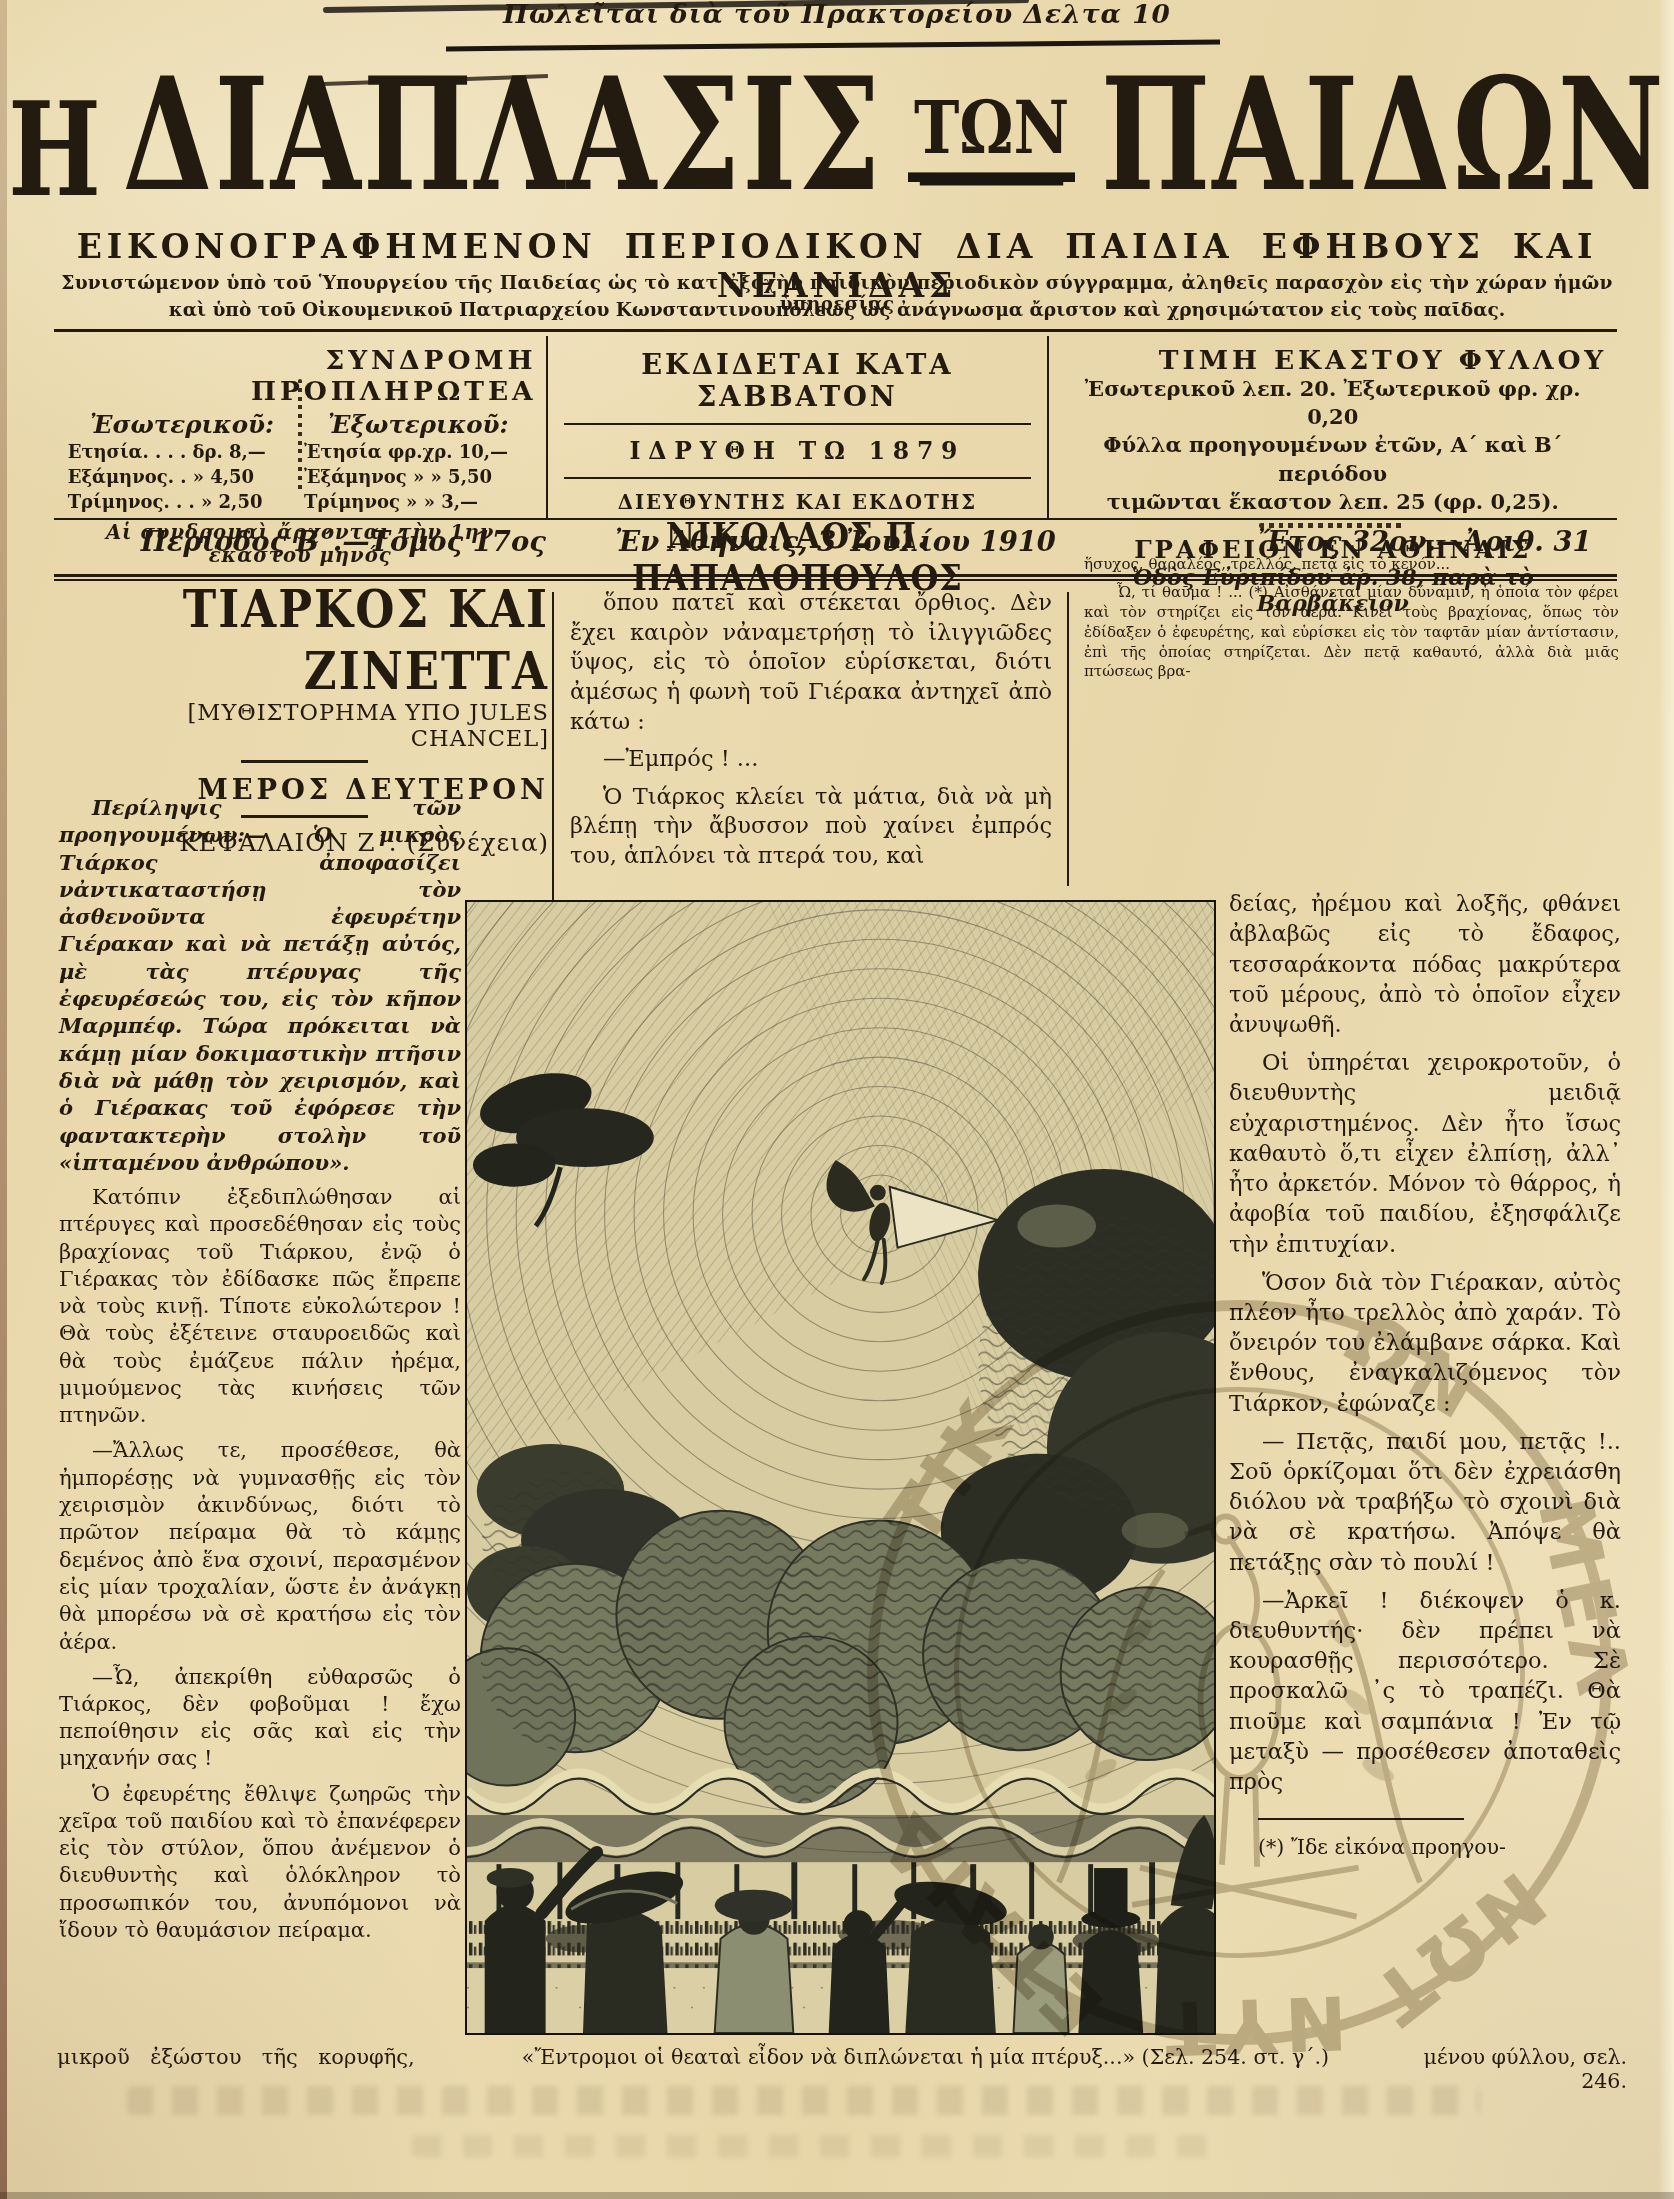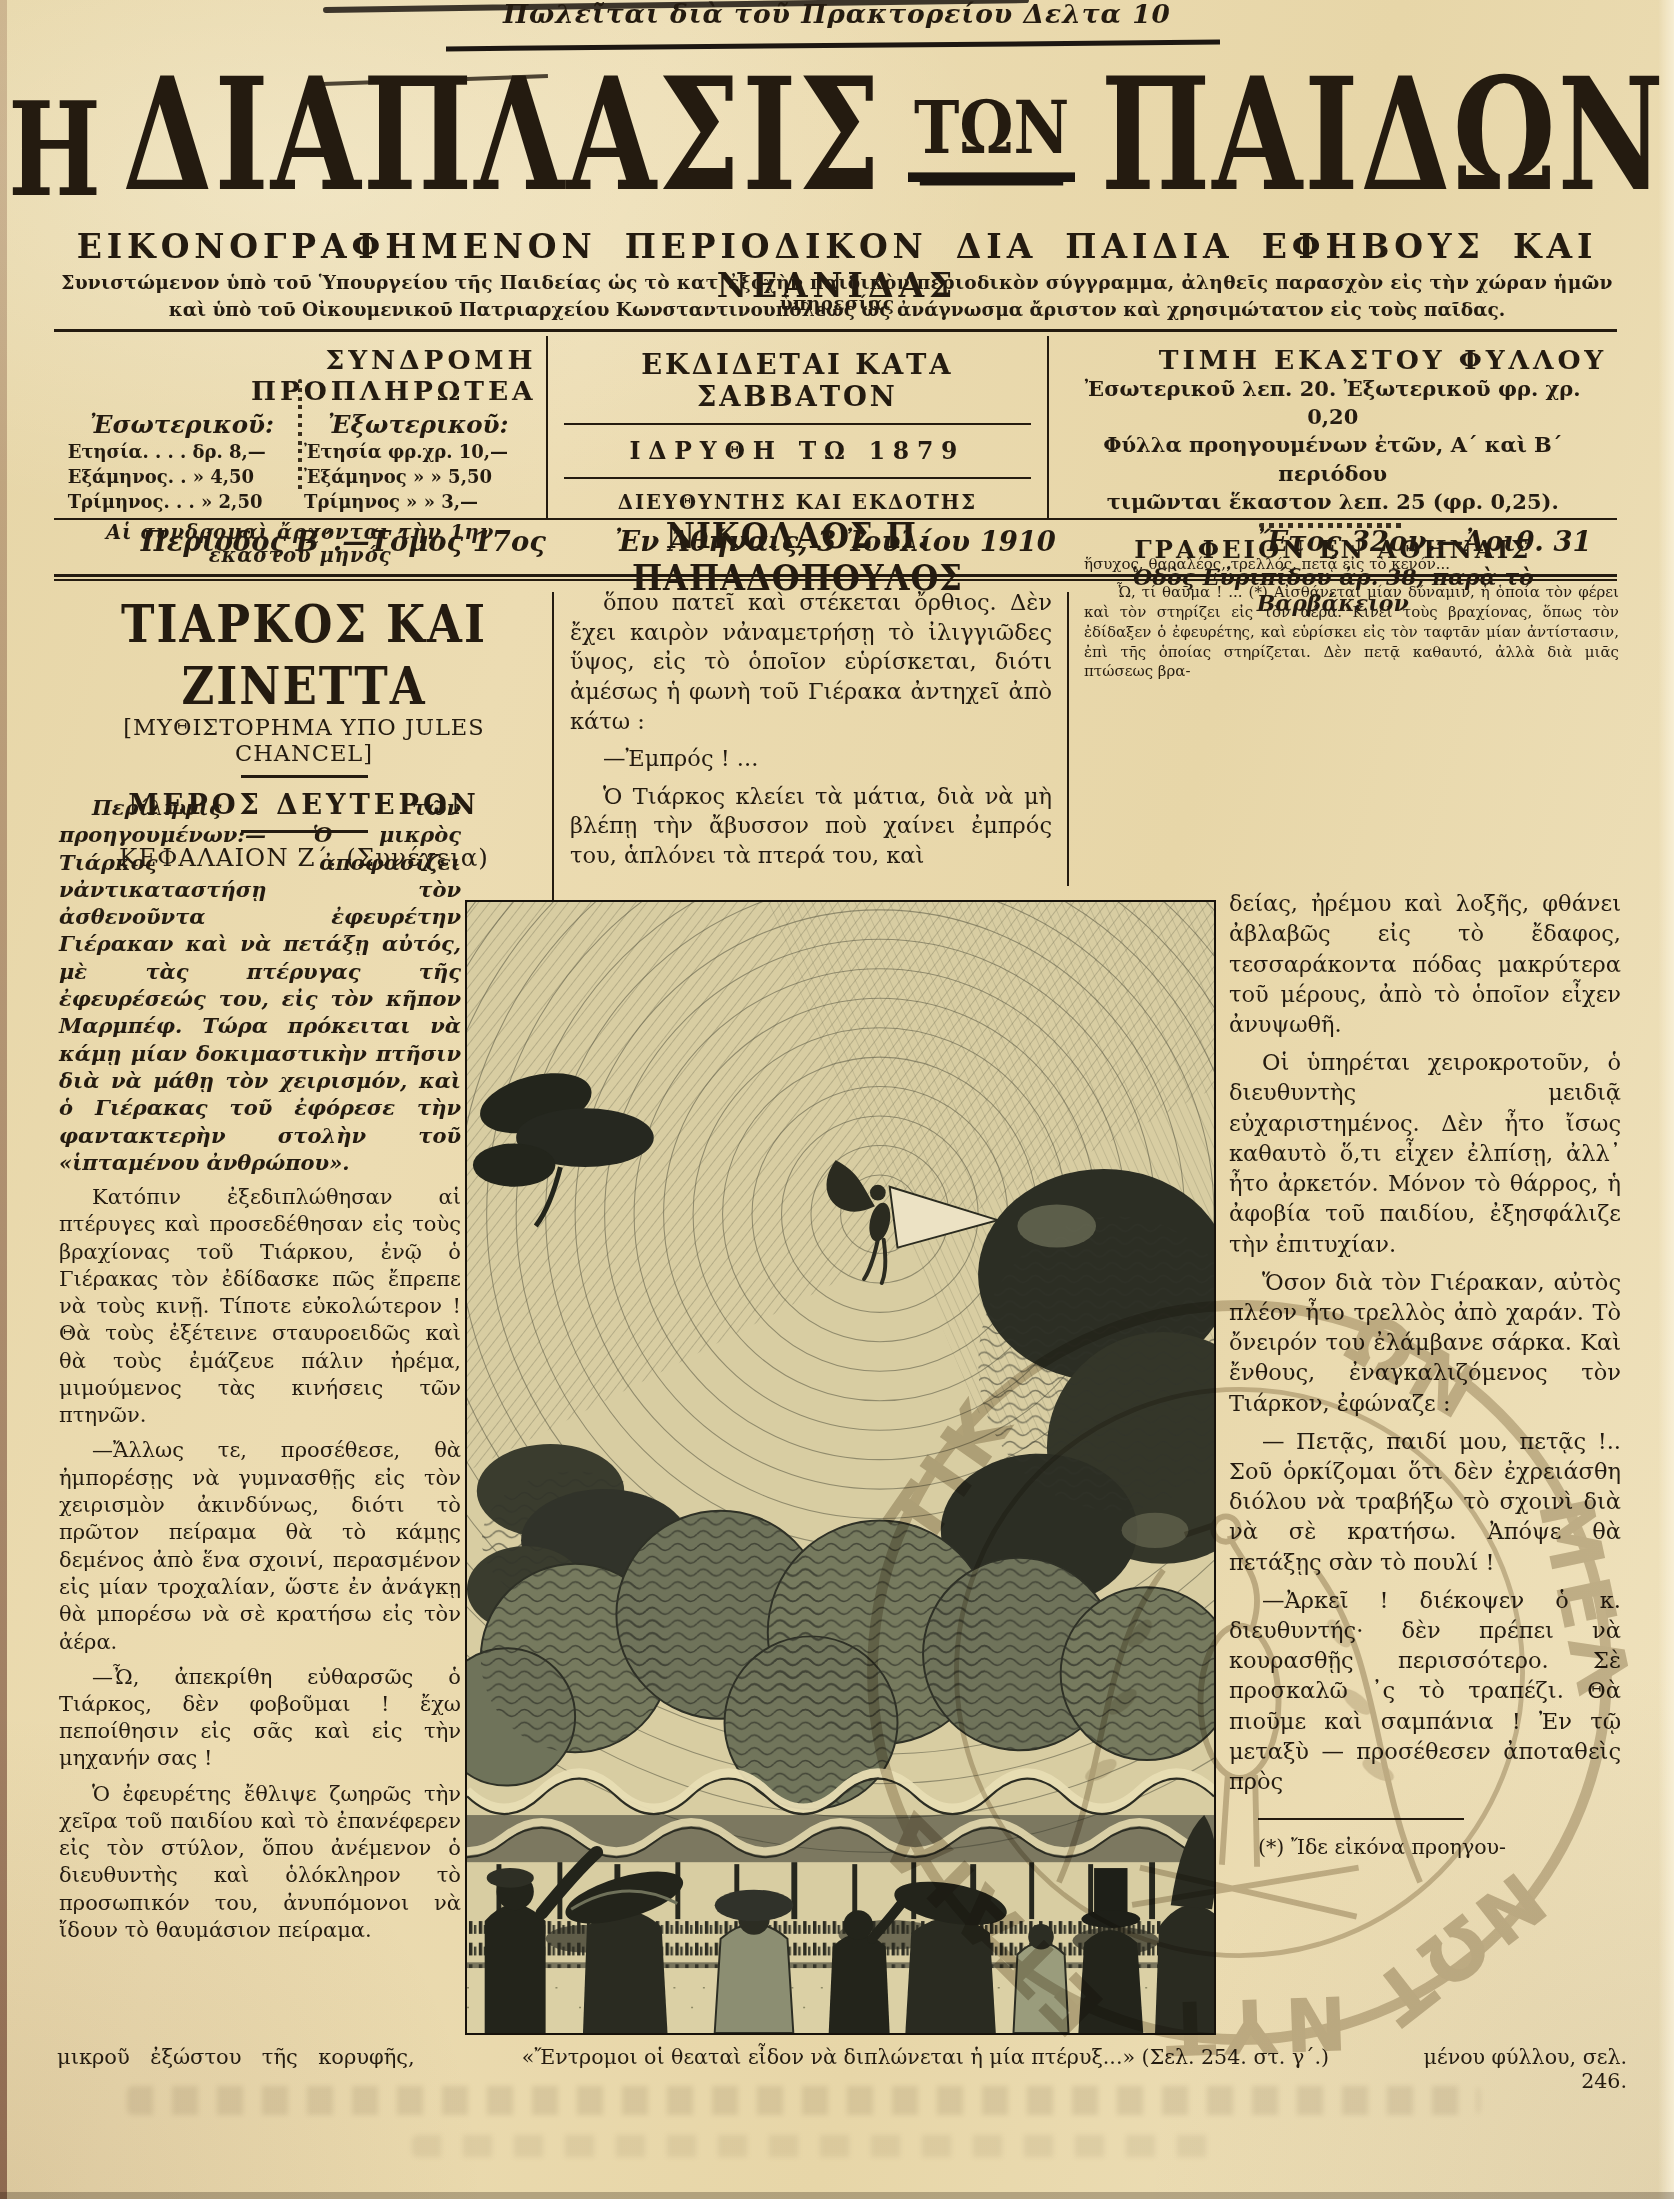--- a/index.html
+++ b/index.html
@@ -57,21 +57,21 @@
 
   
   .dateline{top:525px;left:54px;right:57px;display:grid;grid-template-columns:1fr auto 1fr;font:italic 700 27.4px/1.2 "DejaVu Serif",serif;}
   .dl-left{text-align:center;padding-left:17.6px;}
   .dl-center{text-align:center;}
   .dl-right{text-align:right;padding-right:25.5px;}
   .rule-c{top:574px;left:54px;right:57px;height:7.8px;
     background:linear-gradient(180deg,#241b10 0 2.9px,rgba(0,0,0,0) 2.9px 4.9px,#241b10 4.9px 6.9px,rgba(0,0,0,0) 6.9px);}
 
   
-  .art-head{left:59px;top:592px;width:490px;text-align:center;}
+  .art-head{left:59px;top:577px;width:490px;text-align:right;}
   .art-title{font-weight:700;font-size:45px;letter-spacing:2px;transform:scaleY(1.18);transform-origin:top;}
   .art-byline{font-size:22.5px;letter-spacing:1px;margin-top:15.7px;}
   .mini-rule{width:127px;height:2.9px;background:#241b10;margin:9.8px auto;}
   .art-part{font-weight:700;font-size:27.4px;letter-spacing:3.9px;}
   .art-chapter{font-size:24.5px;margin-top:7.8px;letter-spacing:1px;}
   .vr1{left:552px;top:592px;width:2px;height:308px;background:#241b10;}
   .vr2{left:1067px;top:592px;width:2px;height:294px;background:#241b10;}
   .bodycol p{margin:0 0 7.8px 0;text-align:justify;text-indent:33px;}
   .col-mid{left:570px;top:588px;width:482px;font-size:22.5px;line-height:1.32;}
   .col-right-top{left:1084px;top:555px;width:535px;font-size:15px;line-height:1.33;}

